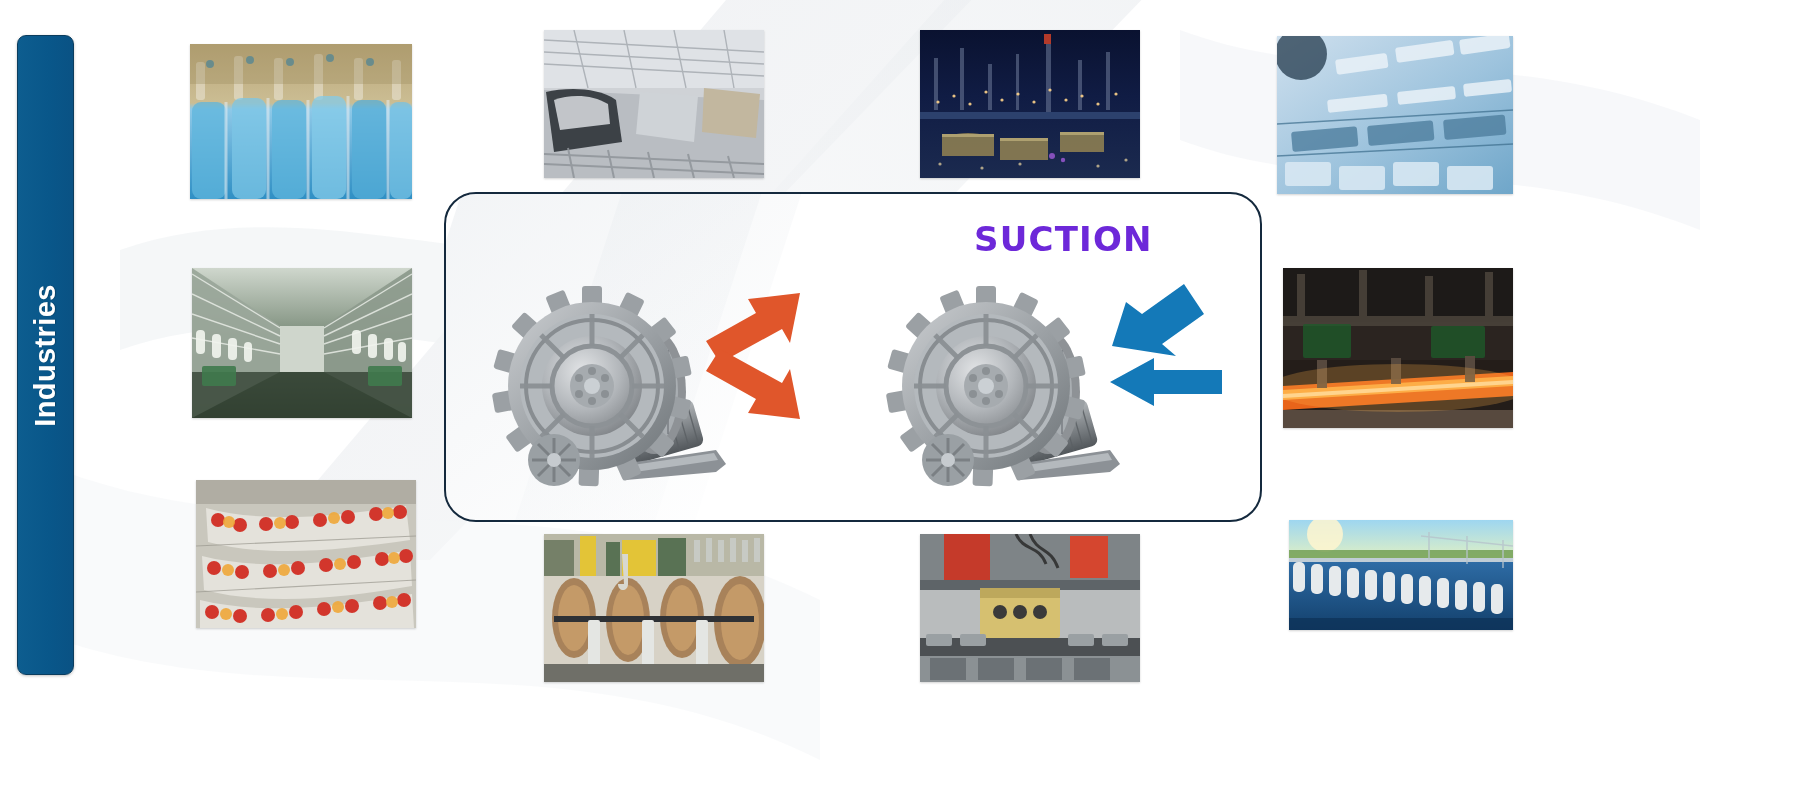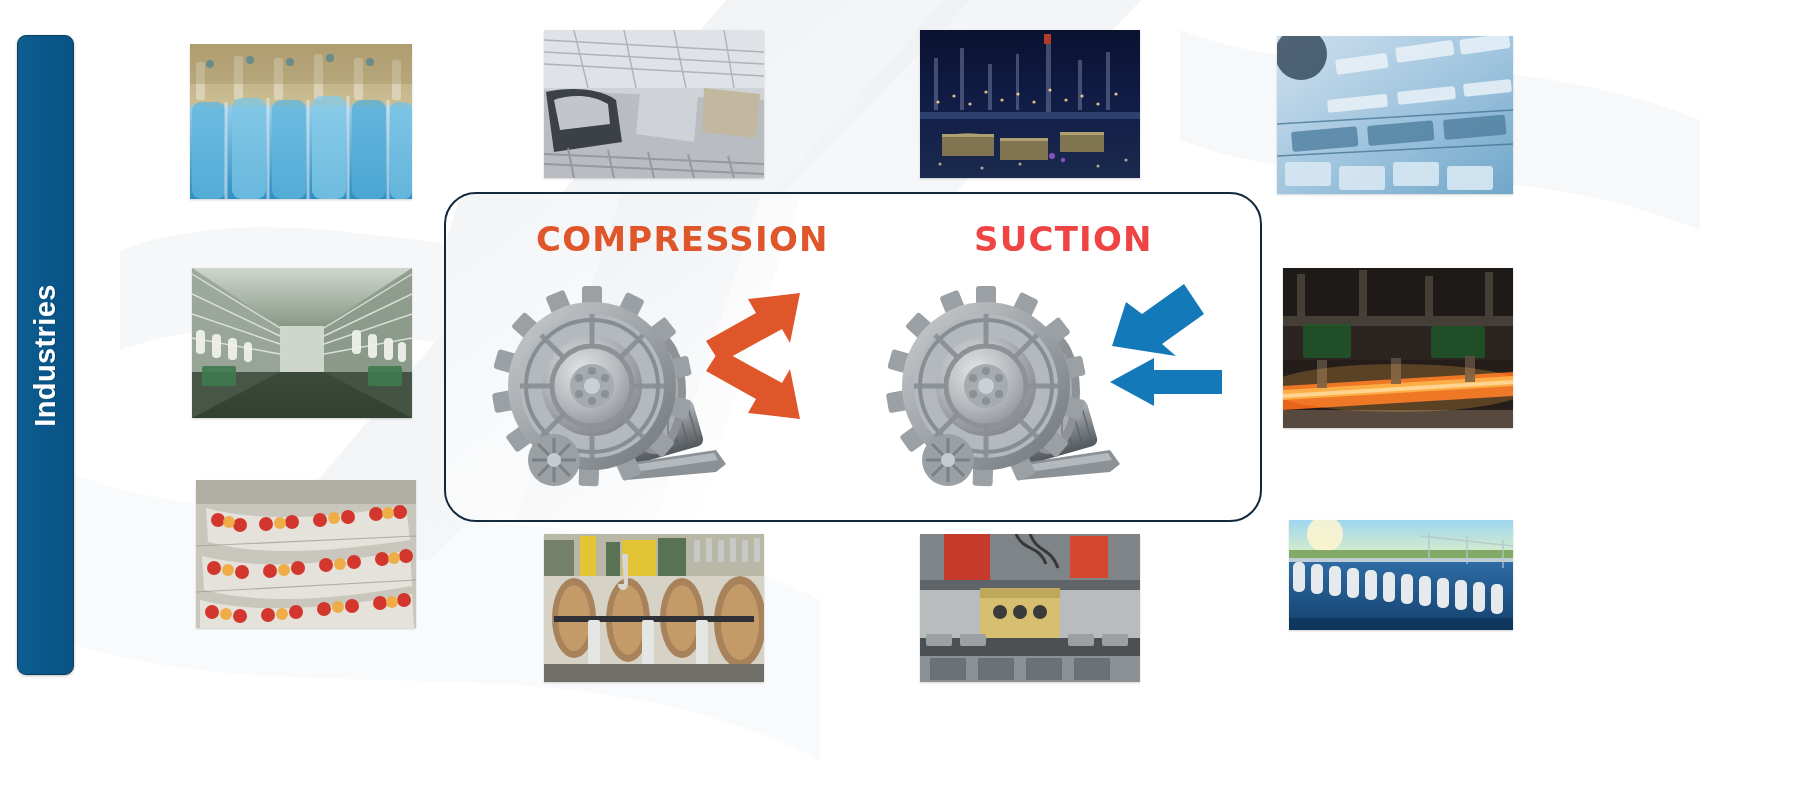--- a/index.html
+++ b/index.html
@@ -66,21 +66,21 @@
 
   .col-title {
     position: absolute;
     font-size: 34px;
     font-weight: bold;
     letter-spacing: 1.2px;
     white-space: nowrap;
     font-family: "DejaVu Sans", sans-serif;
   }
   #title-compression { left: 90px; top: 25px; color: #E0562B; }
-  #title-suction     { left: 528px; top: 25px; color: #ef4444; }
+  #title-suction     { left: 528px; top: 25px; color: #6d28d9; }
 
   .blower { position: absolute; }
   #blower-left  { left: 58px;  top: 80px;  width: 230px; height: 220px; }
   #blower-right { left: 452px; top: 80px;  width: 230px; height: 220px; }
 
   .arrowset { position: absolute; }
   #arrows-compression { left: 258px; top: 95px;  width: 130px; height: 135px; }
   #arrows-suction     { left: 650px; top: 88px;  width: 135px; height: 135px; }
 
   svg { display: block; overflow: visible; }
@@ -535,21 +535,20 @@
       <rect x="0" y="98" width="224" height="12" fill="#0d3155" opacity="0.7"></rect>
     </svg>
   </div>
 
   <div id="center-panel">
     <div id="panel-inner">
 
       <div class="panel-wash" style="left:-40px; top:-10px; width:300px; height:360px; transform:skewX(-18deg); opacity:.55;"></div>
       <div class="panel-wash" style="left:120px; top:-20px; width:180px; height:380px; transform:skewX(-18deg); opacity:.35;"></div>
 
-      <div class="col-title" id="title-compression">COMPRESSION</div>
       <div class="col-title" id="title-suction">SUCTION</div>
 
       <div class="blower" id="blower-left">
         <svg viewBox="0 0 230 220" width="230" height="220">
           <defs>
             <radialGradient id="hubg" cx="40%" cy="35%" r="70%">
               <stop offset="0%" stop-color="#e2e4e6"></stop>
                 <stop offset="55%" stop-color="#b2b6ba"></stop>
               <stop offset="100%" stop-color="#808488"></stop>
             </radialGradient>

